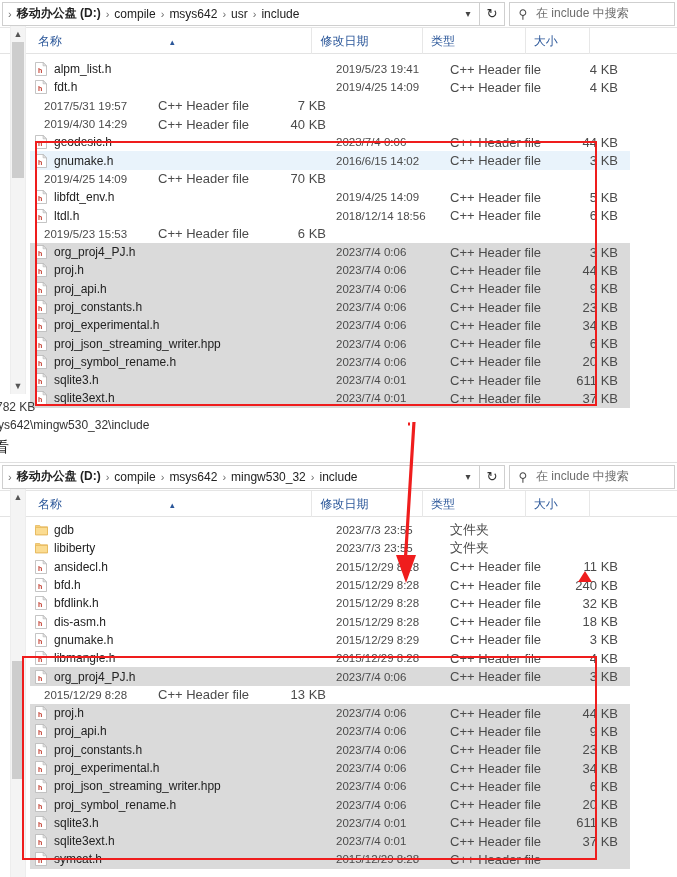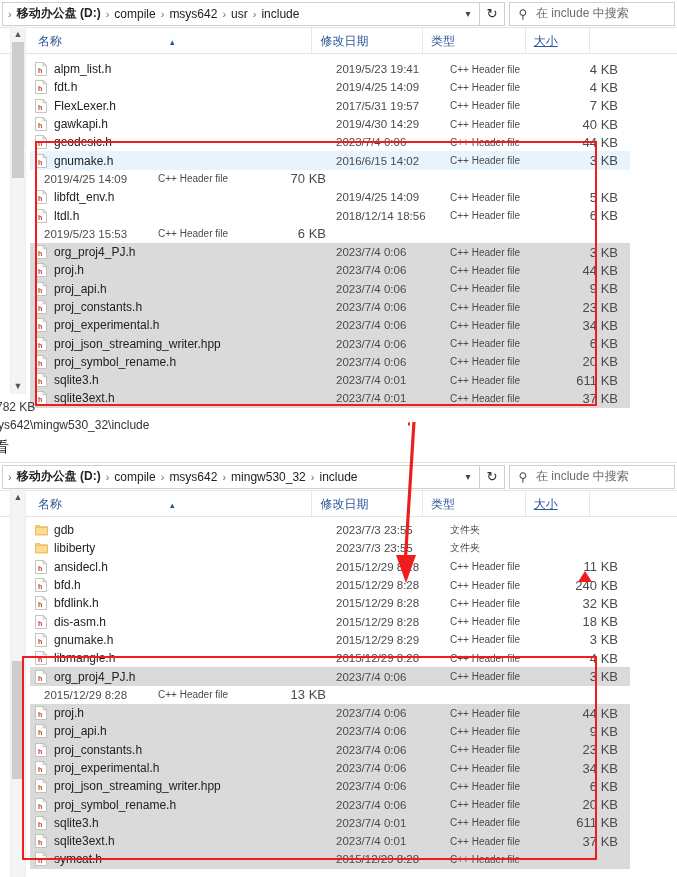--- a/index.html
+++ b/index.html
@@ -52,21 +52,21 @@
     display: flex; align-items: center; height: 26px;
     background: #fff; border-bottom: 1px solid #e3e3e3;
     font-size: 12px; color: #2a5699;
     position: relative;
   }
   .ch { position: relative; height: 26px; line-height: 26px; padding-left: 8px;
         border-right: 1px solid #e7e7e7; }
   .ch.name { width: 292px; }
   .ch.date { width: 114px; }
   .ch.type { width: 106px; }
-  .ch.size { width: 66px; text-decoration: underline; }
+  .ch.size { width: 66px; }
   .ch.tail { width: 90px; border-right: none; }
   .sortmark { position: absolute; left: 140px; top: 1px; color: #2a5699; font-size: 9px; }
 
   
   .leftscroll {
     position: absolute; left: 10px; width: 16px;
     background: #f4f4f4; border-left: 1px solid #ededed; border-right: 1px solid #ededed;
   }
   .leftscroll .arrow-up {
     height: 16px; text-align: center; font-size: 9px; color: #555; line-height: 16px;
@@ -77,21 +77,21 @@
   }
   .leftscroll .thumb { position: absolute; left: 1px; right: 1px; background: #cdcdcd; }
 
   
   .filelist { position: absolute; left: 30px; width: 600px; }
   .row { display: flex; align-items: center; height: 18.3px; font-size: 12px; color: #222; }
   .row.sel { background: #e9f3fb; }
   .row.grey { background: #dadada; }
   .cell-name { width: 292px; display: flex; align-items: center; overflow: hidden; white-space: nowrap; }
   .cell-date { width: 114px; color: #4b4b4b; font-size: 11.5px; margin-left: 14px; }
-  .cell-type { width: 106px; color: #4b4b4b; font-size: 10px; }
+  .cell-type { width: 106px; color: #4b4b4b; font-size: 13px; }
   .cell-size { width: 66px; color: #4b4b4b; font-size: 13px; text-align: right; padding-right: 4px; }
 
   .ficon { width: 22px; display: flex; align-items: center; justify-content: center; }
   .ficon svg { display: block; }
   .fname { padding-left: 2px; }
 
   
   .redbox {
     position: absolute; border: 2.5px solid #ef1d1d; pointer-events: none;
   }
@@ -182,45 +182,25 @@
                 <text x="3.1" y="10.6" font-family="Liberation Sans, sans-serif" font-size="7" font-weight="bold" fill="#c0392b">h</text>
               </svg>
             </span>
             <span class="fname">fdt.h</span>
           </div>
           <div class="cell-date">2019/4/25 14:09</div>
           <div class="cell-type">C++ Header file</div>
           <div class="cell-size">4 KB</div>
         </div>
         <div class="row">
-          <div class="cell-name">
-            <span class="ficon">
-              <svg width="12" height="14" viewBox="0 0 12 14">
-                <path d="M0.5 0.5h7.6l3.4 3.3v9.7H0.5z" fill="#ffffff" stroke="#b6b6b6" stroke-width="0.8"></path>
-                <path d="M8.1 0.5l3.4 3.3H8.1z" fill="#e8e8e8" stroke="#b6b6b6" stroke-width="0.7"></path>
-                <text x="3.1" y="10.6" font-family="Liberation Sans, sans-serif" font-size="7" font-weight="bold" fill="#c0392b">h</text>
-              </svg>
-            </span>
-            <span class="fname">FlexLexer.h</span>
-          </div>
           <div class="cell-date">2017/5/31 19:57</div>
           <div class="cell-type">C++ Header file</div>
           <div class="cell-size">7 KB</div>
         </div>
         <div class="row">
-          <div class="cell-name">
-            <span class="ficon">
-              <svg width="12" height="14" viewBox="0 0 12 14">
-                <path d="M0.5 0.5h7.6l3.4 3.3v9.7H0.5z" fill="#ffffff" stroke="#b6b6b6" stroke-width="0.8"></path>
-                <path d="M8.1 0.5l3.4 3.3H8.1z" fill="#e8e8e8" stroke="#b6b6b6" stroke-width="0.7"></path>
-                <text x="3.1" y="10.6" font-family="Liberation Sans, sans-serif" font-size="7" font-weight="bold" fill="#c0392b">h</text>
-              </svg>
-            </span>
-            <span class="fname">gawkapi.h</span>
-          </div>
           <div class="cell-date">2019/4/30 14:29</div>
           <div class="cell-type">C++ Header file</div>
           <div class="cell-size">40 KB</div>
         </div>
         <div class="row">
           <div class="cell-name">
             <span class="ficon">
               <svg width="12" height="14" viewBox="0 0 12 14">
                 <path d="M0.5 0.5h7.6l3.4 3.3v9.7H0.5z" fill="#ffffff" stroke="#b6b6b6" stroke-width="0.8"></path>
                 <path d="M8.1 0.5l3.4 3.3H8.1z" fill="#e8e8e8" stroke="#b6b6b6" stroke-width="0.7"></path>

